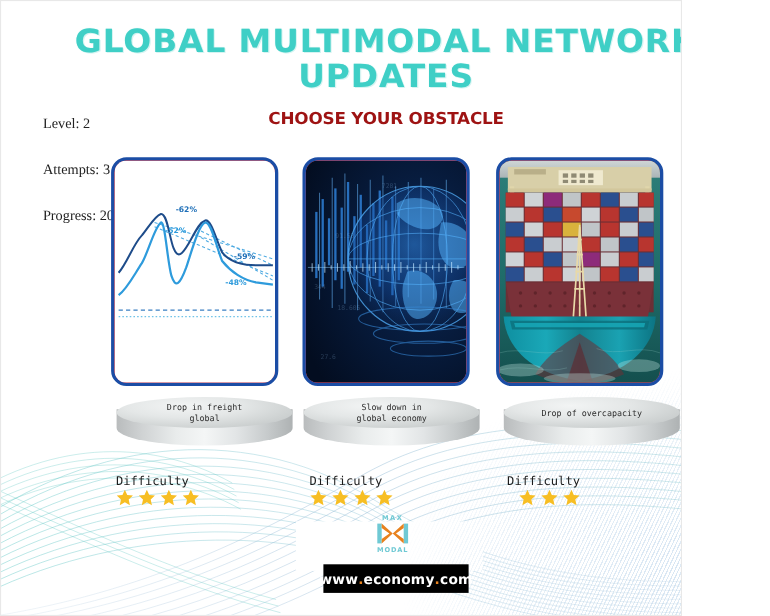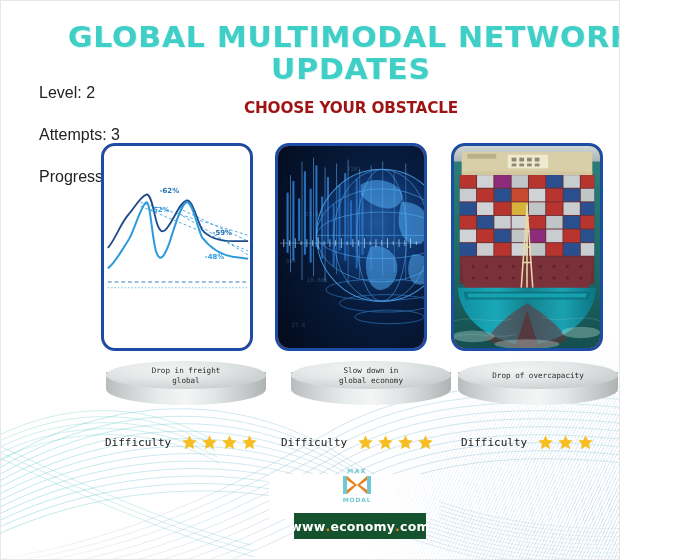--- a/index.html
+++ b/index.html
@@ -51,23 +51,23 @@
     font-size: 29px;
     line-height: 32px;
     letter-spacing: 0.8px;
     color: #3FCFC6;
     text-shadow: 0 0 1px #bfeeea, 1px 1px 0 #d8f4f2;
     transform: scaleX(1.03);
   }
 
   .stats {
     position: absolute;
-    left: 38px; top: 57px;
-    font-family: Liberation Sans, sans-serif;
-    font-size: 16px;
+    left: 38px; top: 76px;
+    font-family: Liberation Serif, serif;
+    font-size: 13px;
     line-height: 14px;
     color: #222222;
     white-space: pre;
   }
   .stats div { white-space: pre; }
 
   .subtitle {
     position: absolute;
     left: 150px; top: 98px;
     width: 400px;
@@ -99,21 +99,21 @@
   .card svg { display: block; width: 100%; height: 100%; }
 
   
   .cyl {
     position: absolute;
     top: 360px;
     width: 160px;
     height: 52px;
   }
   #cyl-0 { left: 105px; }
-  #cyl-1 { left: 290px; }
+  #cyl-1 { left: 275px; }
   #cyl-2 { left: 457px; }
   .cyl-body {
     position: absolute;
     left: 0; top: 11px;
     width: 160px; height: 33px;
     border-radius: 0 0 80px 80px / 0 0 16px 16px;
     background: linear-gradient(to right,
       #b9bcbd 0%, #cfd2d3 14%, #e9ecec 34%,
       #f4f6f6 50%, #e2e5e6 68%, #c6cacb 86%, #aeb2b3 100%);
   }
@@ -140,20 +140,21 @@
     white-space: pre-line;
   }
 
   
   .diff {
     position: absolute;
     top: 430px;
     height: 22px;
     display: flex;
     align-items: center;
+    flex-direction: column;
   }
   #diff-0 { left: 104px; }
   #diff-1 { left: 280px; }
   #diff-2 { left: 460px; }
   .diff-label {
     font-family: "DejaVu Sans Mono", monospace;
     font-size: 11px;
     color: #1c1c1c;
     margin-right: 10px;
   }
@@ -171,21 +172,21 @@
   
   .logo {
     position: absolute;
     left: 333px; top: 464px;
     width: 46px; height: 40px;
   }
   .url-pill {
     position: absolute;
     left: 293px; top: 512px;
     width: 132px; height: 26px;
-    background: #14532d;
+    background: #000000;
     display: flex;
     align-items: center;
     justify-content: center;
     font-family: "DejaVu Sans", sans-serif;
     font-weight: bold;
     font-size: 12.5px;
     color: #ffffff;
     letter-spacing: 0.2px;
   }
   .url-dot { color: #E8821E; }

